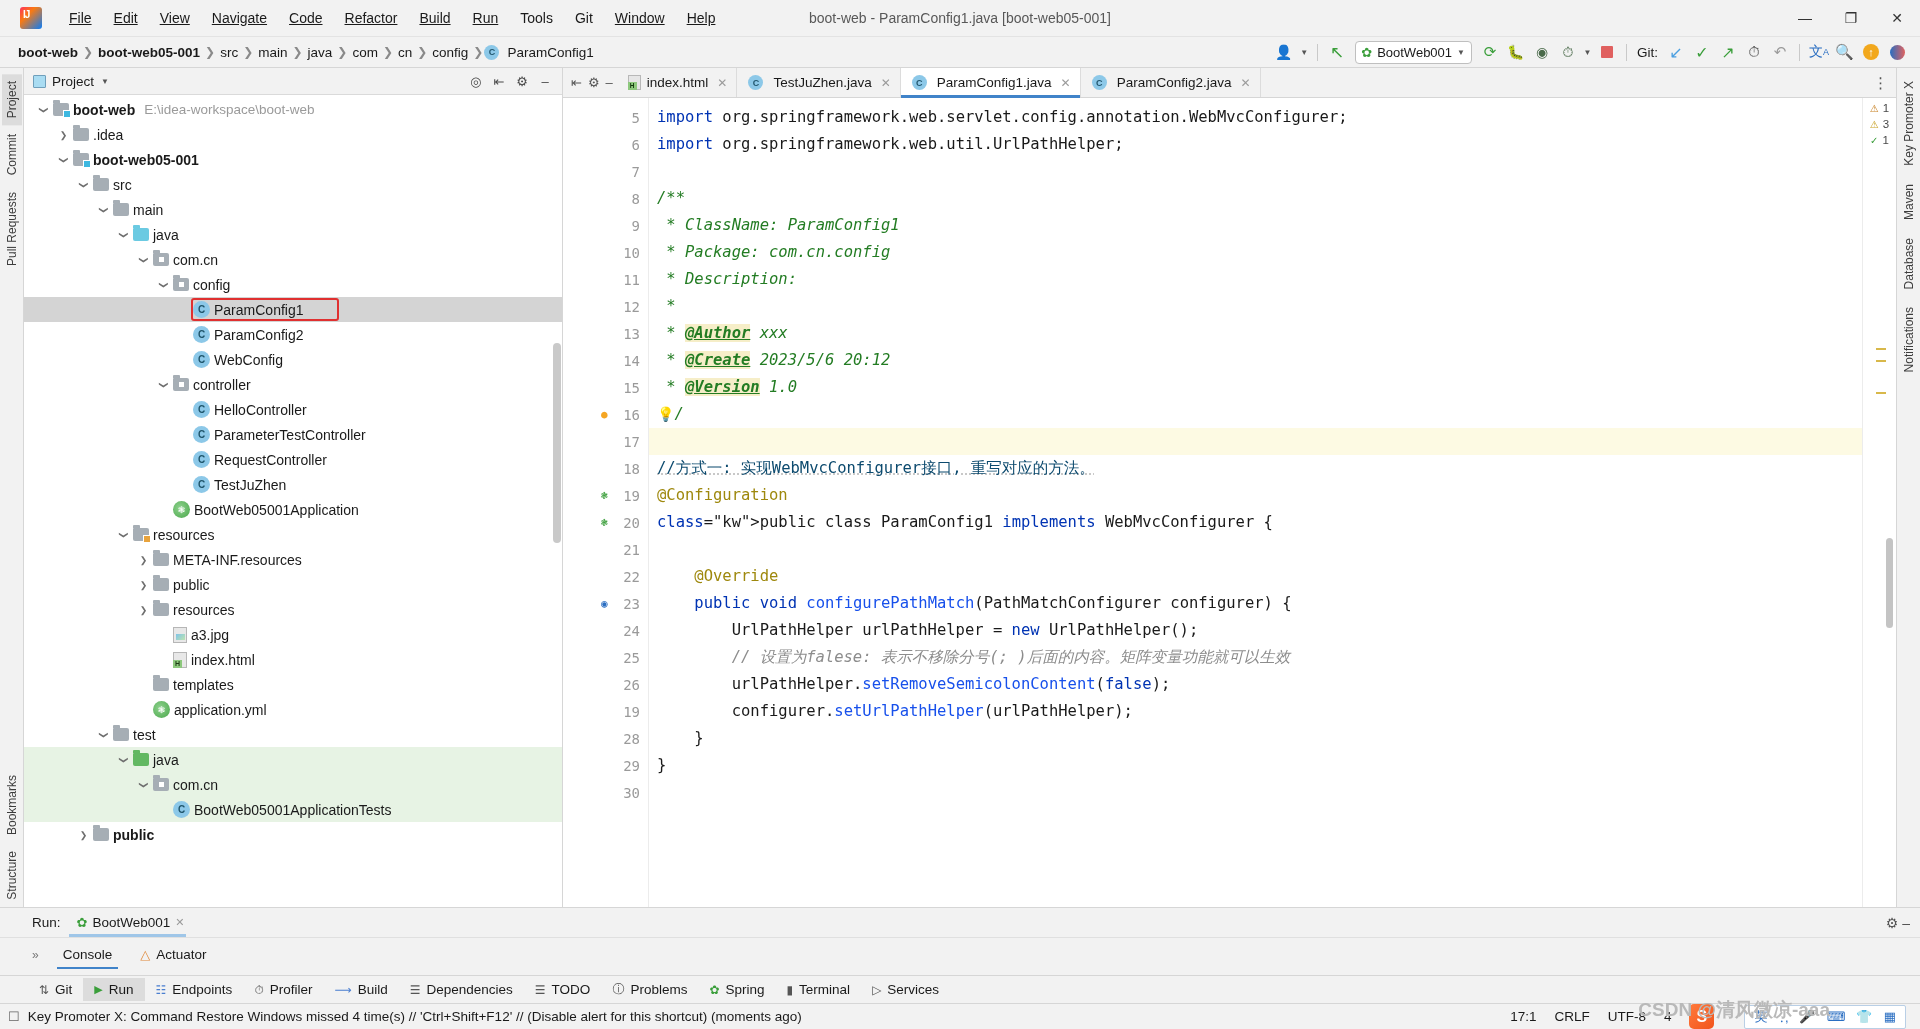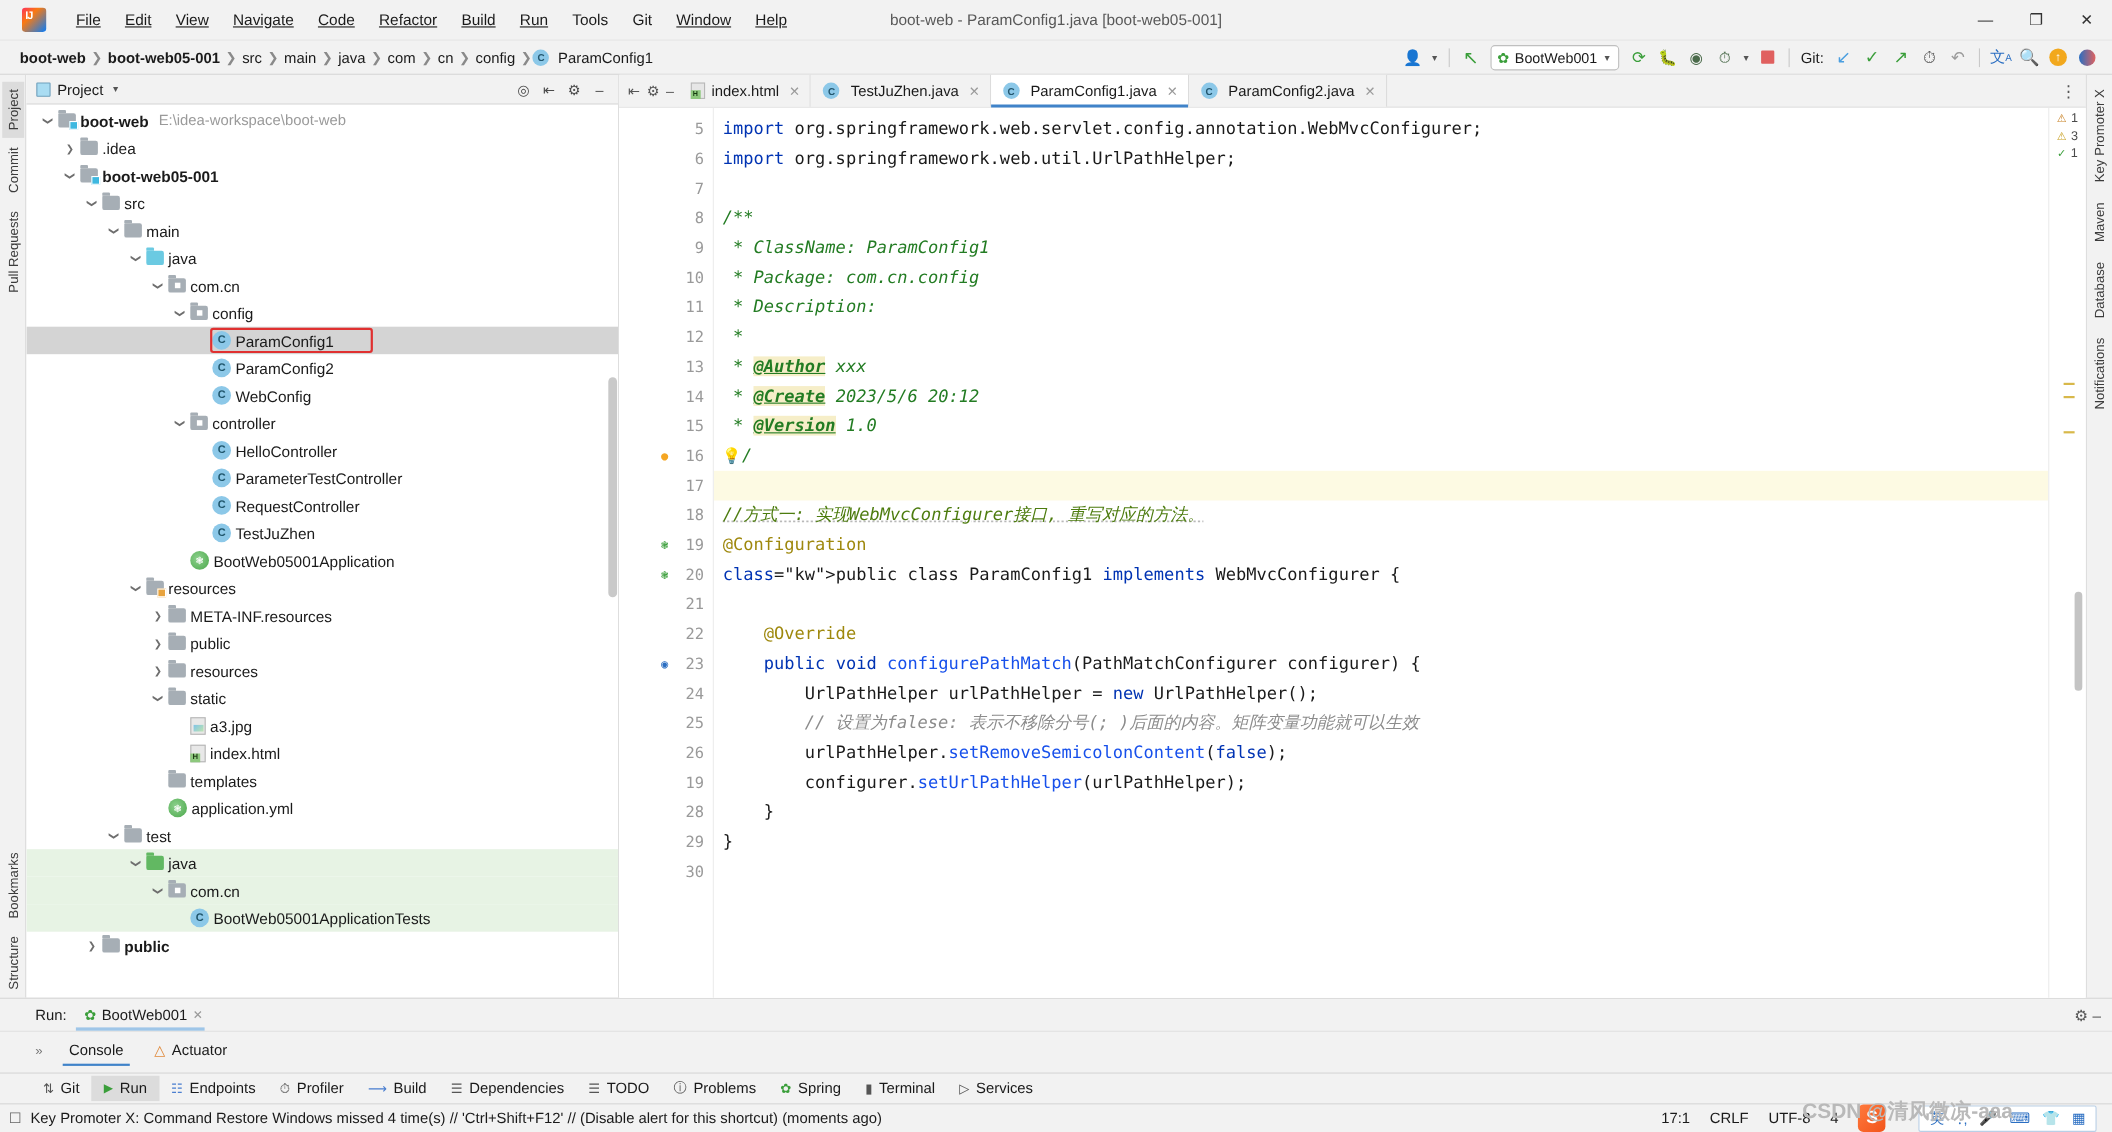--- a/index.html
+++ b/index.html
@@ -228,21 +228,21 @@
     font-family: "DejaVu Sans Mono", monospace; font-size: 15.5px; padding-top: 6px;
     background: #fff; white-space: pre;
   }
   .cline { height: 27px; line-height: 27px; padding-left: 8px; }
   .cline.hl { background: #fdfae3; }
   .kw { color: #0033b3; }
   .jdoc { color: #237c23; font-style: italic; }
   .jtag { color: #237c23; font-style: italic; font-weight: bold; background:#f6eec8; text-decoration: underline;}
   .anno { color: #9e880d; }
   .meth { color: #1750eb; }
-  .cmt-cn { color: #4d7c0f; font-style: italic; text-decoration: underline dotted #b9b9b9; }
+  .cmt-cn { color: #0c4a6e; text-decoration: underline dotted #b9b9b9; }
   .cmt-g { color: #8c8c8c; font-style: italic; }
 
   .insp-col {
     width: 34px; flex: 0 0 34px; background: #fff; border-left: 1px solid #ececec;
     position: relative;
   }
   .insp-head {
     display:flex; align-items:center; gap:4px; justify-content:center;
     font-size: 11.5px; padding-top: 4px; color:#4a4a4a;
   }
@@ -533,25 +533,20 @@
           <div class="trow" style="padding-left: 110px;">
             <span class="tw">❯</span>
             <span class="fld"></span>
             <span class="tlabel">public</span>
           </div>
           <div class="trow" style="padding-left: 110px;">
             <span class="tw">❯</span>
             <span class="fld"></span>
             <span class="tlabel">resources</span>
           </div>
-          <div class="trow" style="padding-left: 110px;">
-            <span class="tw" style="transform: rotate(90deg);">❯</span>
-            <span class="fld"></span>
-            <span class="tlabel">static</span>
-          </div>
           <div class="trow" style="padding-left: 130px;">
             <span class="tw"></span>
             <span class="fileicon img"></span>
             <span class="tlabel">a3.jpg</span>
           </div>
           <div class="trow" style="padding-left: 130px;">
             <span class="tw"></span>
             <span class="fileicon">
               <span class="tag">H</span>
             </span>

